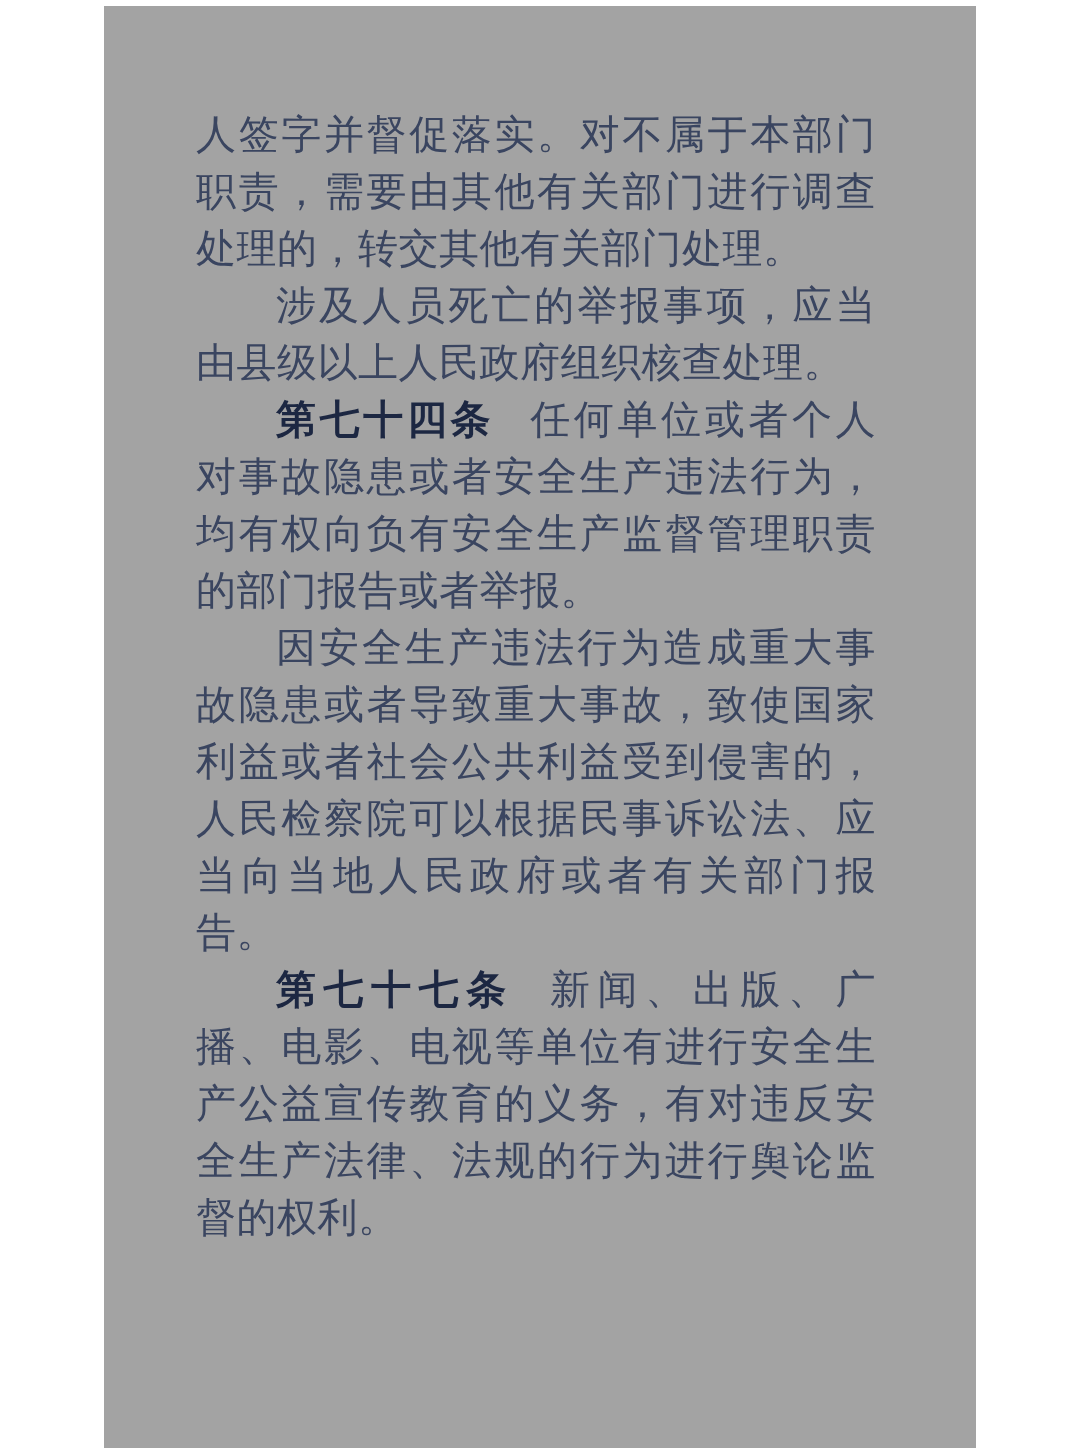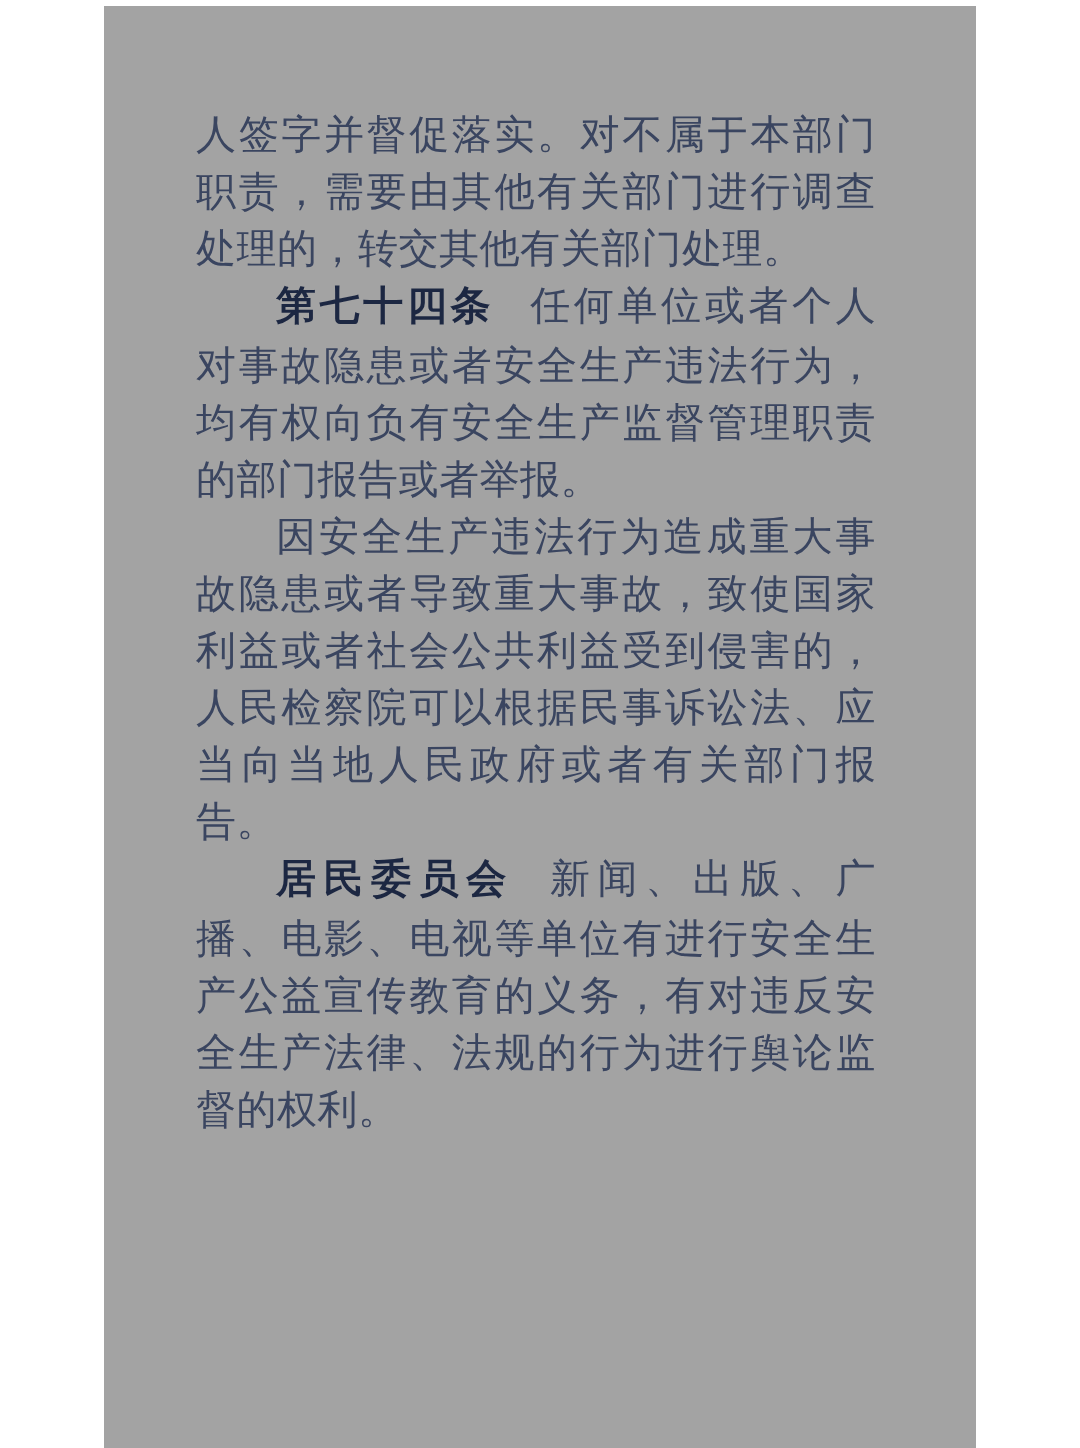--- a/index.html
+++ b/index.html
@@ -28,37 +28,38 @@
     letter-spacing: 0.5px;
   }
   .doc-body p {
     margin: 0;
     padding: 0;
   }
   p.indented {
     text-indent: 2em;
   }
   .article {
-    font-family: Liberation Mono, monospace;
+    font-family: Liberation Sans, sans-serif;
     font-weight: 700;
     color: #1c2742;
     margin-right: 0.9em;
   }
 </style>
 </head>
 <body>
 
 <div class="page">
   <div class="doc-body">
 
     <p><span>人签字并督促落实。对不属于本部门职责，需要由其他有关部门进行调查处理的，转交其他有关部门处理。</span></p>
 
+    <p class="indented"><span>涉及人员死亡的举报事项，应当由县级以上人民政府组织核查处理。</span></p>
 
     <p class="indented"><span class="article">第七十四条</span><span>任何单位或者个人对事故隐患或者安全生产违法行为，均有权向负有安全生产监督管理职责的部门报告或者举报。</span></p>
 
     <p class="indented"><span>因安全生产违法行为造成重大事故隐患或者导致重大事故，致使国家利益或者社会公共利益受到侵害的，人民检察院可以根据民事诉讼法、应当向当地人民政府或者有关部门报告。</span></p>
 
 
 
-    <p class="indented"><span class="article">居民委员会</span><span>新闻、出版、广播、电影、电视等单位有进行安全生产公益宣传教育的义务，有对违反安全生产法律、法规的行为进行舆论监督的权利。</span></p>
+    <p class="indented"><span class="article">第七十七条</span><span>新闻、出版、广播、电影、电视等单位有进行安全生产公益宣传教育的义务，有对违反安全生产法律、法规的行为进行舆论监督的权利。</span></p>
 
   </div>
 </div>
 
 </body></html>

